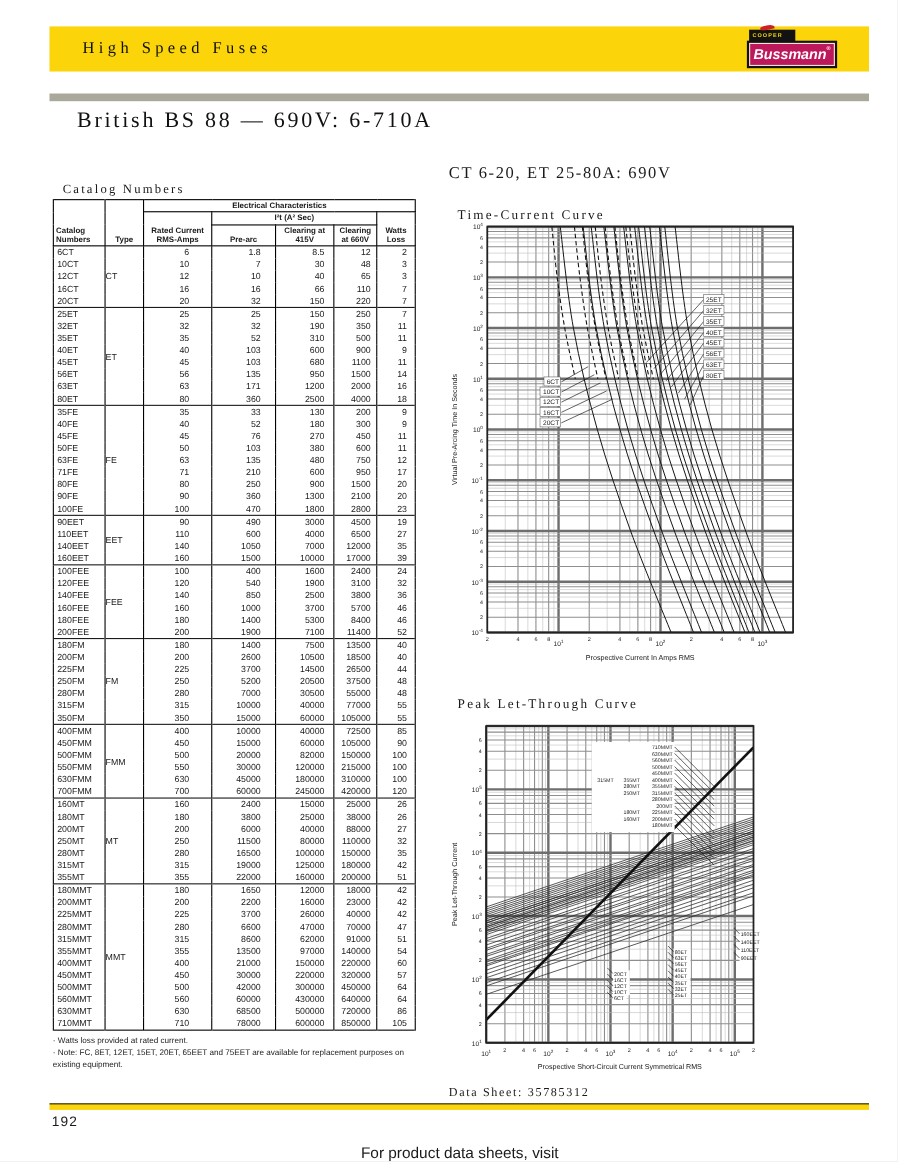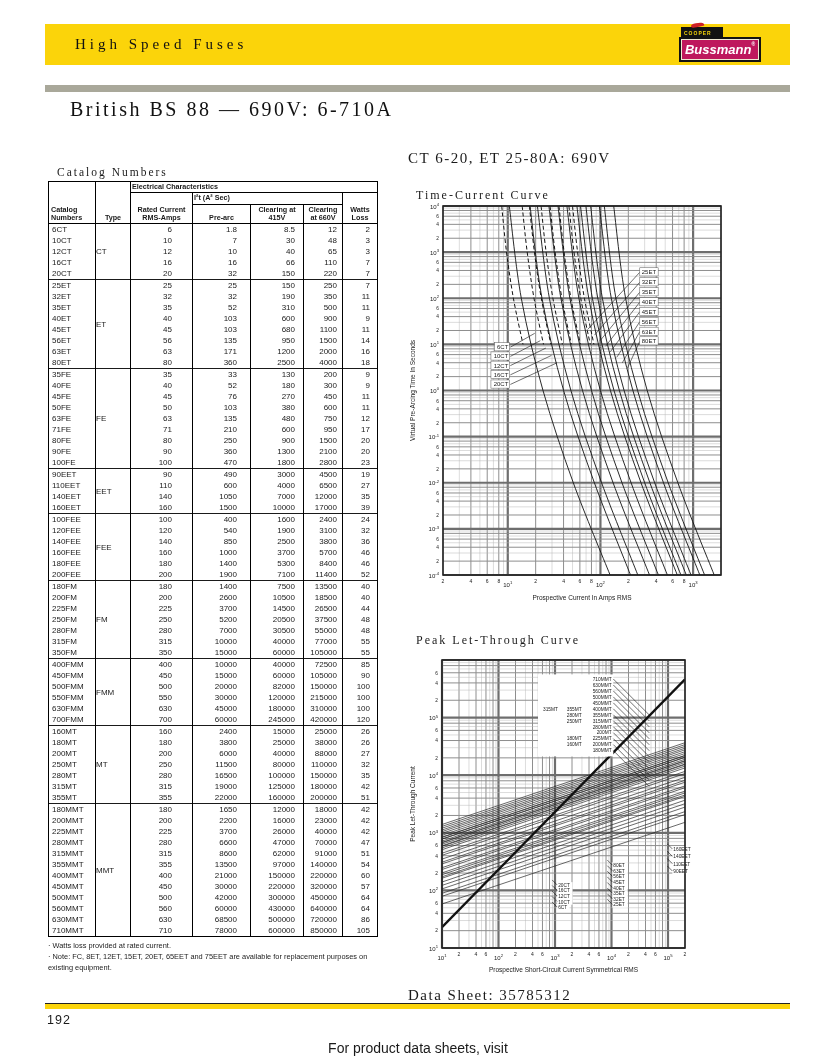--- a/index.html
+++ b/index.html
@@ -21,21 +21,21 @@
   .doctitle{position:absolute;left:70px;top:98px;margin:0;font-family:"Liberation Serif",serif;
             font-weight:normal;font-size:20px;letter-spacing:2.5px;color:#111;}
   
   .left-col{position:absolute;left:48px;top:147px;width:330px;margin-top:19px;}
   .cat-title{font-family:"Liberation Serif",serif;font-size:11.5px;letter-spacing:2px;margin:0 0 3px 9px;}
   table.cat-table{border-collapse:collapse;table-layout:fixed;width:329px;border:1.5px solid #000;}
   .cat-table th,.cat-table td{border-left:1px solid #000;border-right:1px solid #000;padding:0;box-sizing:border-box;}
   .cat-table thead th{font-size:7.2px;font-weight:bold;line-height:1.15;border-bottom:1px solid #000;padding:1px 1px;}
   .h-cat{text-align:left;vertical-align:bottom;padding-left:2px !important;}
   .h-type{text-align:center;vertical-align:bottom;}
-  .h-ec,.h-i2t{text-align:left;}
+  .h-ec,.h-i2t{text-align:center;}
   .h-rated,.h-watts{text-align:center;vertical-align:bottom;}
   .h-pre{text-align:center;vertical-align:bottom;}
   .h-415,.h-660{text-align:center;vertical-align:bottom;}
   .cat-table td{font-size:8px;height:11px;line-height:11px;white-space:nowrap;}
   .c-cat{text-align:left;padding-left:3px !important;}
   .c-type{vertical-align:middle;}
   .c-rated{text-align:right;padding-right:20px !important;}
   .c-pre{text-align:right;padding-right:13px !important;}
   .c-415{text-align:right;padding-right:8px !important;}
   .c-660{text-align:right;padding-right:5px !important;}
@@ -43,21 +43,21 @@
   tr.group-start td{border-top:1.7px solid #1a1a1a;}
   .footnotes{margin-top:4px;width:330px;font-size:7.4px;line-height:1.45;color:#222;}
   
   .chart-heading{position:absolute;left:408px;top:150px;font-family:"Liberation Serif",serif;
                  font-size:15px;letter-spacing:1.5px;}
   .chart-sub{position:absolute;font-family:"Liberation Serif",serif;font-size:12px;letter-spacing:2px;}
   .sub-tc{left:416px;top:188px;}
   .sub-plt{left:416px;top:633px;}
   #chart1{position:absolute;left:405px;top:196px;}
   #chart2{position:absolute;left:405px;top:650px;}
-  .datasheet{position:absolute;left:408px;top:987px;font-family:"Liberation Serif",serif;font-size:15px;letter-spacing:1.5px;}
+  .datasheet{position:absolute;left:408px;top:987px;font-family:"Liberation Serif",serif;font-size:11px;letter-spacing:1.5px;}
   svg text{font-family:"Liberation Sans",sans-serif;fill:#1a1a1a;}
   .g-major{stroke:#6e6e6e;stroke-width:2.2;}
   .g-mid{stroke:#8e8e8e;stroke-width:1;}
   .g-min{stroke:#b9b9b9;stroke-width:0.5;}
   .plotborder{fill:none;stroke:#222;stroke-width:1.6;}
   .curve{fill:none;stroke:#121212;stroke-width:0.9;}
   .curve.dashed{stroke-dasharray:4 2.6;stroke-width:1;}
   .fanline{fill:none;stroke:#2a2a2a;stroke-width:0.7;}
   .diag{fill:none;stroke:#111;stroke-width:2.4;}
   .leader{stroke:#111;stroke-width:0.6;}

